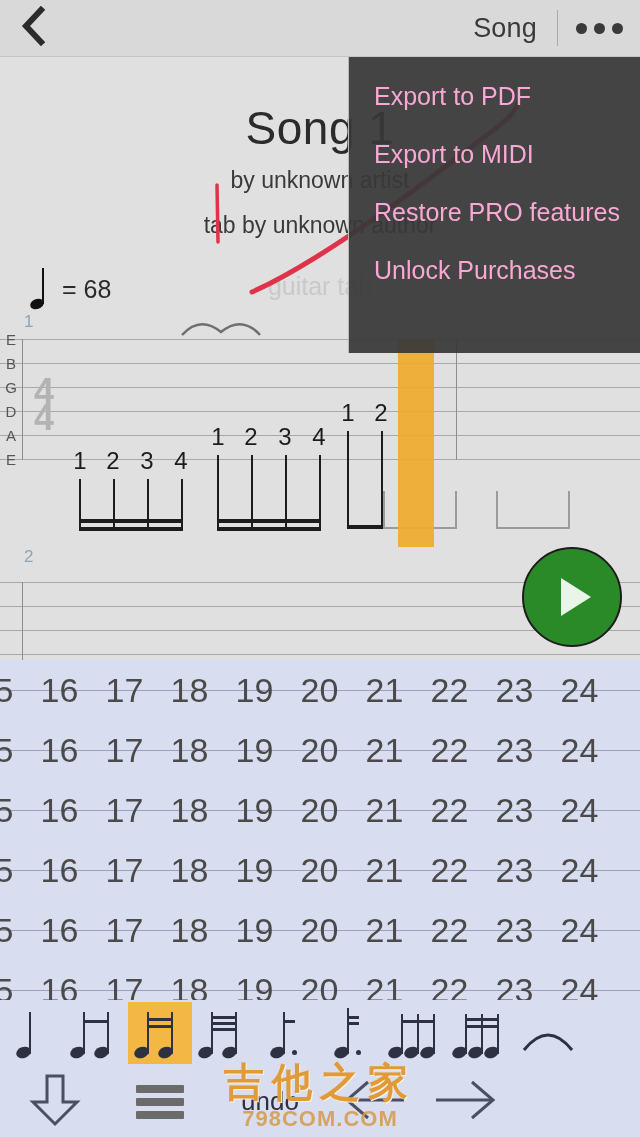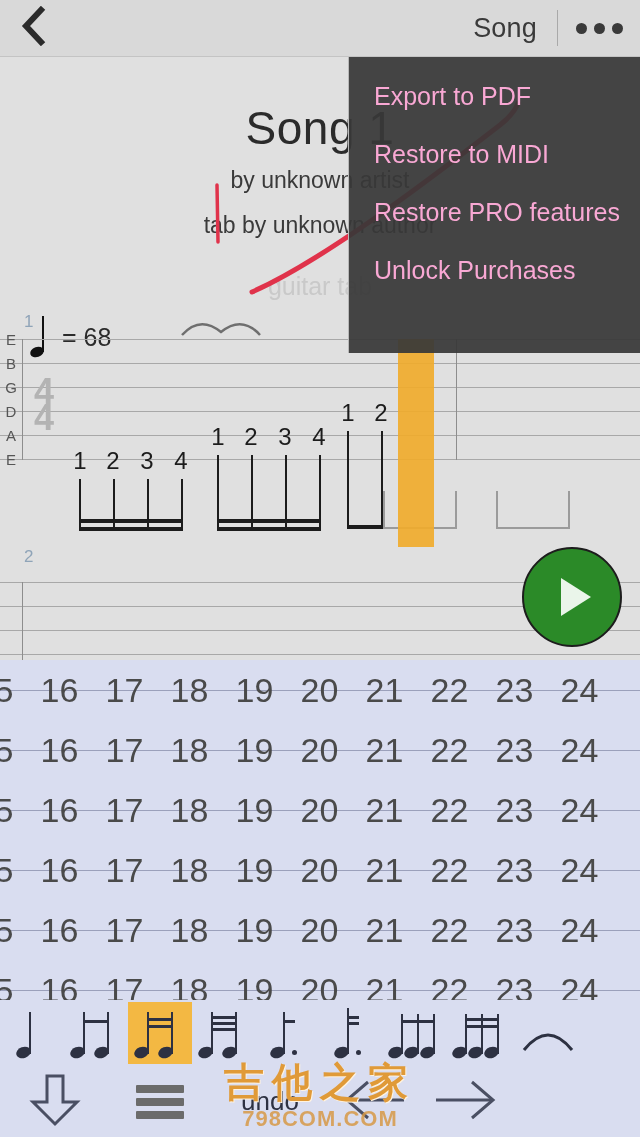--- a/index.html
+++ b/index.html
@@ -50,21 +50,21 @@
   .song-tabber {
     position: absolute; left: 0; top: 155px; width: 640px; text-align: center;
     font-size: 23px; color: #3a3a3a;
   }
   .song-watermark {
     position: absolute; left: 0; top: 215px; width: 640px; text-align: center;
     font-size: 25px; color: #c9c9c9;
   }
   .tempo {
     position: absolute; left: 30px; top: 212px;
-    display: flex; align-items: center; gap: 14px; margin-top: 48px;
+    display: flex; align-items: center; gap: 14px;
   }
   .tempo-note { width: 18px; height: 40px; position: relative; }
   .tempo-note .head {
     position: absolute; left: 0; bottom: 0; width: 14px; height: 10px;
     background: #111; border-radius: 50%; transform: rotate(-18deg);
   }
   .tempo-note .stem {
     position: absolute; left: 12px; bottom: 5px; width: 2px; height: 36px; background: #111;
   }
   .tempo-val { font-size: 25px; color: #2b2b2b; }
@@ -310,21 +310,21 @@
     <div class="annot">
       <svg width="640" height="603" viewBox="0 0 640 603">
         <path d="M252,235 C320,205 420,130 500,68 C510,60 516,52 518,46" fill="none" stroke="#e0334b" stroke-width="5" stroke-linecap="round"></path>
         <path d="M217,128 L218,185" fill="none" stroke="#e0334b" stroke-width="3.5" stroke-linecap="round"></path>
       </svg>
     </div>
   </div>
 
   <div class="menu">
     <div class="menu-item">Export to PDF</div>
-    <div class="menu-item">Restore to MIDI</div>
+    <div class="menu-item">Export to MIDI</div>
     <div class="menu-item">Restore PRO features</div>
     <div class="menu-item">Unlock Purchases</div>
   </div>
 
   <div class="keypad" id="keypad">
       <div class="kp-row">
         <div class="kp-line"></div>
         <div class="kp-cell" style="left: -38px;">15</div>
         <div class="kp-cell" style="left: 27px;">16</div>
         <div class="kp-cell" style="left: 92px;">17</div>

